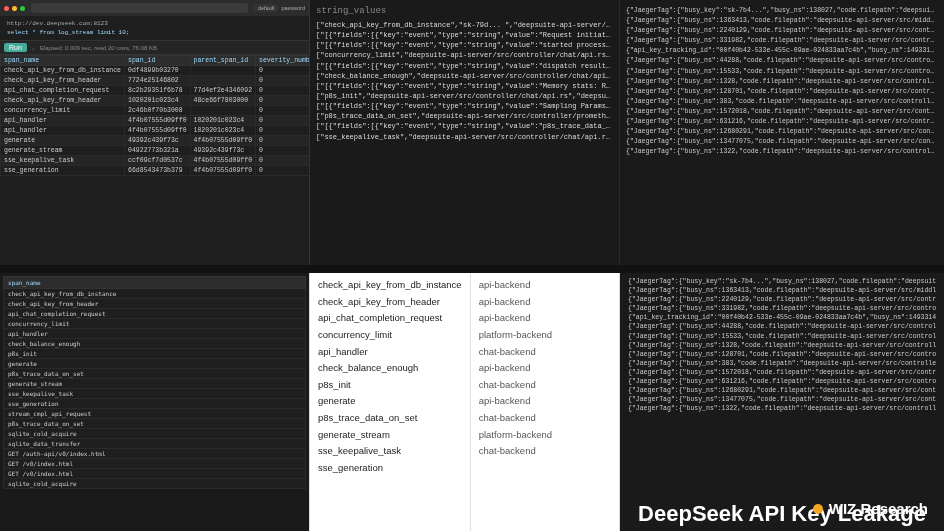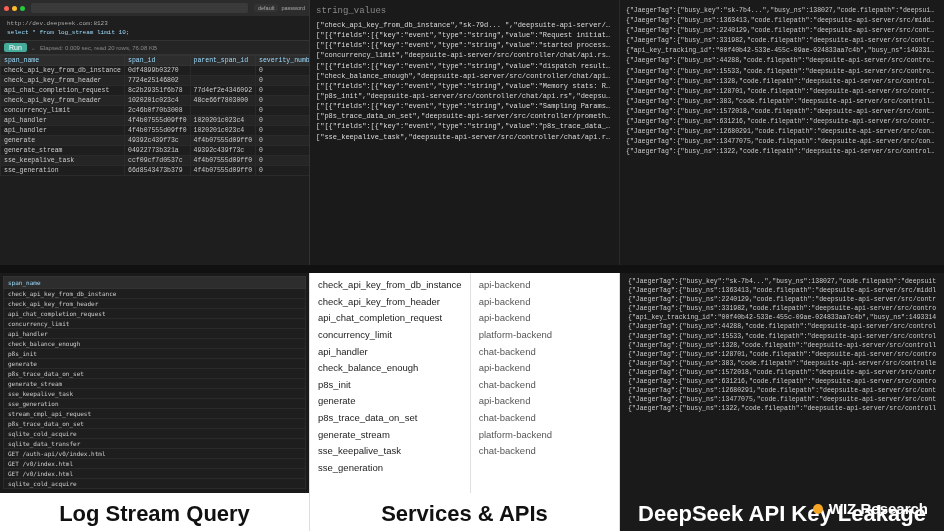--- a/index.html
+++ b/index.html
@@ -451,23 +451,20 @@
               <tr>
                 <td style="font-size: 6px; color: rgb(204, 204, 204); padding: 1px 4px; font-family: monospace; border: 1px solid rgb(42, 42, 42); background: rgb(30, 30, 30);">GET /v0/index.html</td>
               </tr>
               <tr>
                 <td style="font-size: 6px; color: rgb(204, 204, 204); padding: 1px 4px; font-family: monospace; border: 1px solid rgb(42, 42, 42); background: rgb(30, 30, 30);">sqlite_cold_acquire</td>
               </tr>
             </tbody>
         </table>
       </div>
 
-      <div style="padding:8px 0 4px;text-align:center;">
-        <div class="panel-title">Log Stream Query</div>
-      </div>
     </div>
 
     <div class="bottom-middle-pane">
       <div class="services-layout">
         <div class="services-col">
           <div id="services-left">
               <div style="font-size: 9.5px; color: rgb(34, 34, 34); line-height: 1.75; white-space: nowrap; overflow: hidden; text-overflow: ellipsis;">check_api_key_from_db_instance</div>
               <div style="font-size: 9.5px; color: rgb(34, 34, 34); line-height: 1.75; white-space: nowrap; overflow: hidden; text-overflow: ellipsis;">check_api_key_from_header</div>
               <div style="font-size: 9.5px; color: rgb(34, 34, 34); line-height: 1.75; white-space: nowrap; overflow: hidden; text-overflow: ellipsis;">api_chat_completion_request</div>
               <div style="font-size: 9.5px; color: rgb(34, 34, 34); line-height: 1.75; white-space: nowrap; overflow: hidden; text-overflow: ellipsis;">concurrency_limit</div>
@@ -492,23 +489,20 @@
               <div style="font-size: 9.5px; color: rgb(85, 85, 85); line-height: 1.75;">api-backend</div>
               <div style="font-size: 9.5px; color: rgb(85, 85, 85); line-height: 1.75;">chat-backend</div>
               <div style="font-size: 9.5px; color: rgb(85, 85, 85); line-height: 1.75;">api-backend</div>
               <div style="font-size: 9.5px; color: rgb(85, 85, 85); line-height: 1.75;">chat-backend</div>
               <div style="font-size: 9.5px; color: rgb(85, 85, 85); line-height: 1.75;">platform-backend</div>
               <div style="font-size: 9.5px; color: rgb(85, 85, 85); line-height: 1.75;">chat-backend</div>
             </div>
         </div>
       </div>
 
-      <div style="padding:8px 0 4px;text-align:center;">
-        <div class="panel-title">Services &amp; APIs</div>
-      </div>
     </div>
 
     <div class="bottom-right-pane">
 
       <div style="flex:1;overflow:hidden;padding:4px 8px;">
         <div id="deepseek-lines">
             <div class="deepseek-json-line">{"JaegerTag":{"busy_key":"sk-7b4...","busy_ns":138027,"code.filepath":"deepsuite-api-server/src/middleware/dependency.rs","code.lineno":"43","code.namespace":"deepsuite_api_server::middleware::dependency","span_kind":"internal","thread.id":"3","thread.name":"tokio-runtime-worker","duration":2042,"logs":[{"operationName":"check_ap...</div>
             <div class="deepseek-json-line">{"JaegerTag":{"busy_ns":1363413,"code.filepath":"deepsuite-api-server/src/middleware/dependency.rs","code.lineno":"43","code.namespace":"deepsuite_ap...</div>
             <div class="deepseek-json-line">{"JaegerTag":{"busy_ns":2240129,"code.filepath":"deepsuite-api-server/src/controller/api.rs","code.lineno":"275","code.namespace":"deepsuite_api...</div>
             <div class="deepseek-json-line">{"JaegerTag":{"busy_ns":331982,"code.filepath":"deepsuite-api-server/src/controller/chat/api.rs","code.lineno":"0","code.namespace":"de...</div>

